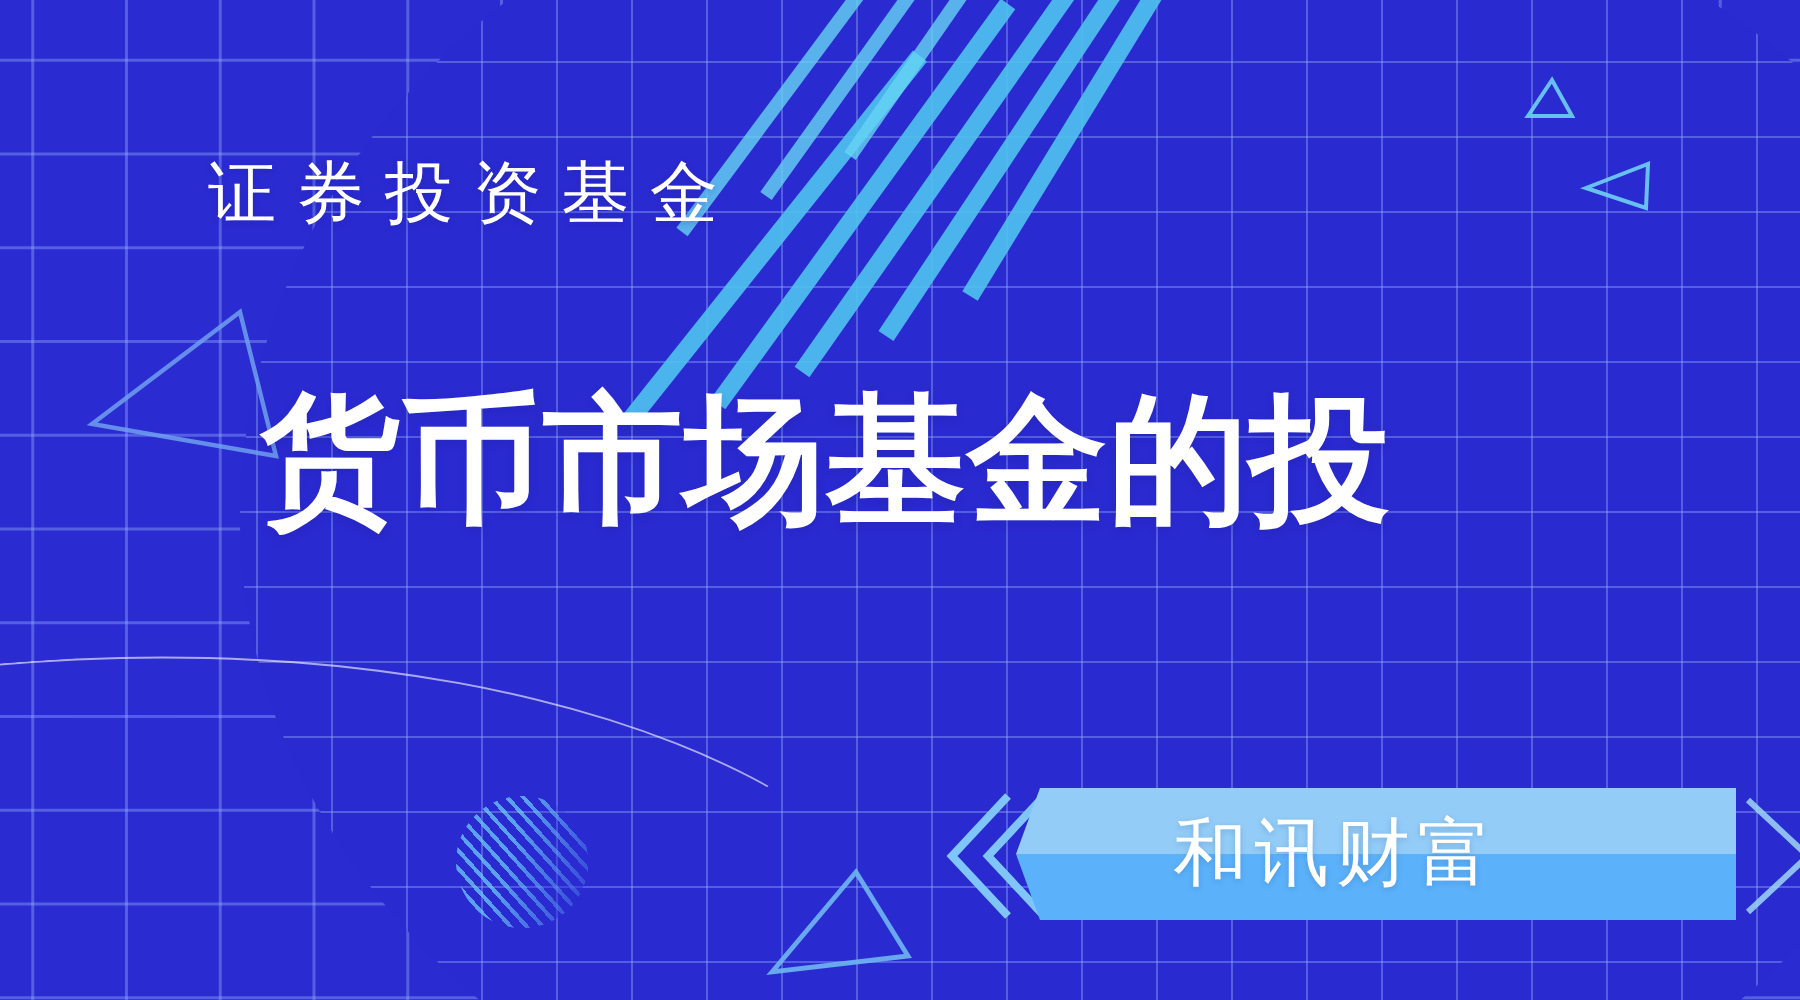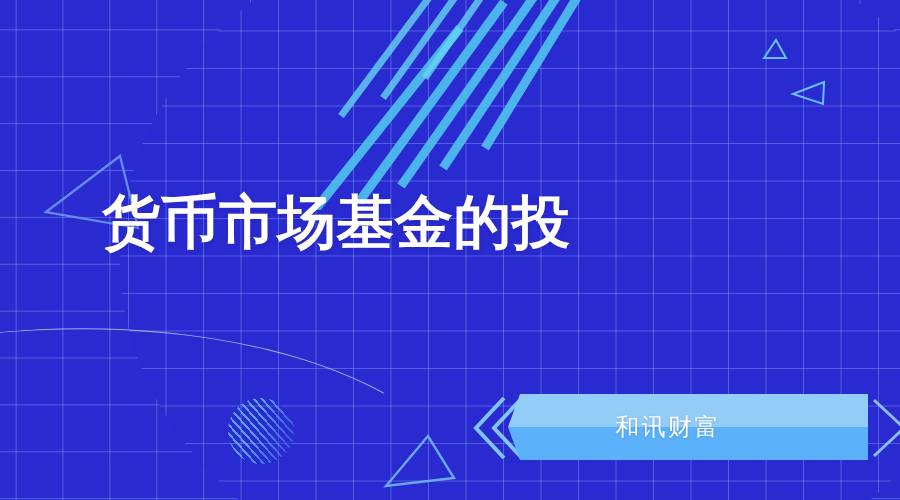--- a/index.html
+++ b/index.html
@@ -166,28 +166,28 @@
     font-size:34px;
     letter-spacing:.30em;
     color:#ffffff;
     font-weight:400;
     font-family:"Liberation Sans","DejaVu Sans",sans-serif;
     text-shadow:0 1px 3px rgba(20,30,120,.25);
     white-space:nowrap;
   }
   .title{
     position:absolute;
-    left:102px;top:186px;
+    left:130px;top:186px;
     width:660px;
-    font-size:58px;
+    font-size:70px;
     line-height:1.28;
     font-weight:bold;
     color:#ffffff;
     letter-spacing:.01em;
-    font-family:Liberation Serif, serif;
+    font-family:Liberation Sans, sans-serif;
     text-shadow:0 2px 5px rgba(20,30,120,.18);
   }
   .title .l2{display:block;padding-left:34px;}
 
   
   .banner-wrap{
     position:absolute;
     left:470px;top:394px;
     width:430px;height:68px;
   }
@@ -215,21 +215,21 @@
     clip-path:polygon(0 0, 0 0, 100% 100%, 0 100%);
   }
   .banner .tip-bot{
     position:absolute;left:calc(100% - 62px);top:33px;width:62px;height:33px;
     background:#5cb2fa;
     clip-path:polygon(0 0, 100% 0, 0 100%, 0 100%);
   }
   .banner-text{
     position:absolute;left:0;top:0;width:320px;height:66px;
     display:flex;align-items:center;justify-content:center;
-    color:#ffffff;font-size:24px;letter-spacing:.10em;
+    color:#ffffff;font-size:37px;letter-spacing:.10em;
     font-family:"Liberation Sans","DejaVu Sans",sans-serif;
     text-shadow:0 1px 3px rgba(20,60,140,.22);
   }
   .chev-right-outline{position:absolute;right:-12px;top:4px;}
 </style>
 </head>
 <body>
 
 <div id="poster">
 
@@ -318,18 +318,19 @@
       <div class="banner-text">和讯财富</div>
     </div>
 
     <div class="chev-right-outline">
       <svg width="44" height="60" viewBox="0 0 44 60">
         <path d="M6 2 L36 30 L6 58" fill="none" stroke="#9ed6f9" stroke-width="3" opacity="0.85"></path>
       </svg>
     </div>
   </div>
 
+  <div class="subtitle">证券投资基金</div>
 
   <div class="title">
     <span class="l1">货币市场基金的投</span>
   </div>
 
 </div>
 
 </body></html>

